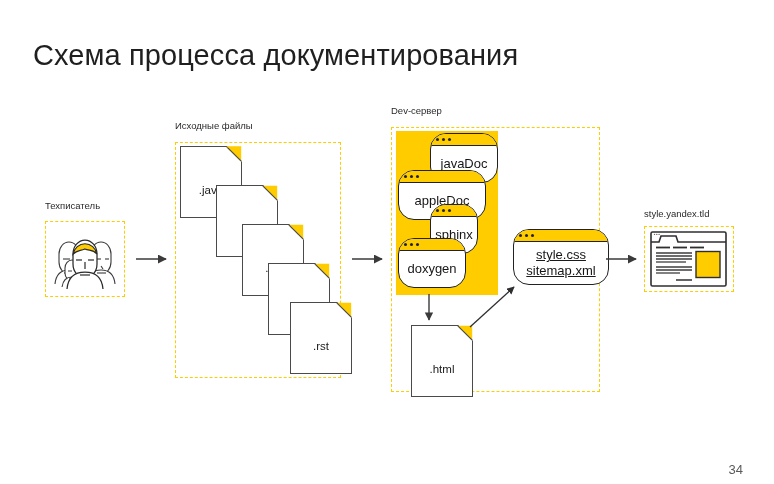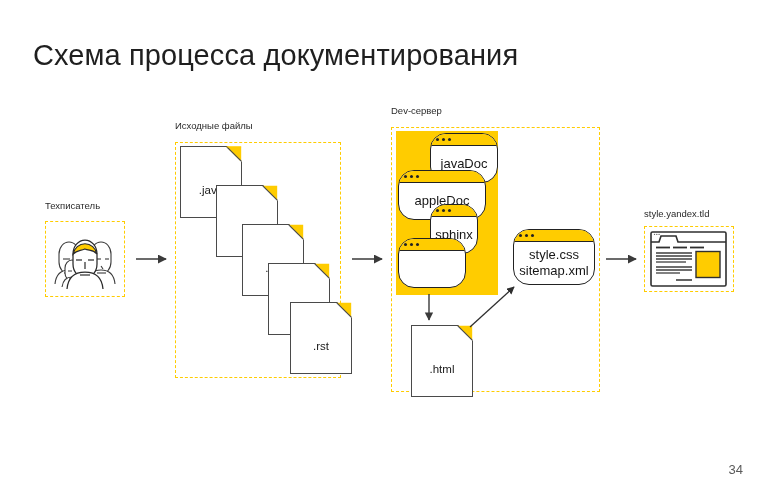--- a/index.html
+++ b/index.html
@@ -308,23 +308,24 @@
     </div>
     <div class="win-body">sphinx</div>
   </div>
 
   <div class="win" style="left:398px; top:238px; width:68px; height:50px;">
     <div class="bar">
       <span class="dot"></span>
       <span class="dot"></span>
       <span class="dot"></span>
     </div>
-  </div>
-
-  <div class="win" style="left:513px; top:229px; width:82px; height:56px;">
+    <div class="win-body">doxygen</div>
+  </div>
+
+  <div class="win" style="left:513px; top:229px; width:96px; height:56px;text-decoration:underline;">
     <div class="bar">
       <span class="dot"></span>
       <span class="dot"></span>
       <span class="dot"></span>
     </div>
     <div class="win-body">
       <div>style.css</div>
       <div>sitemap.xml</div>
     </div>
   </div>

